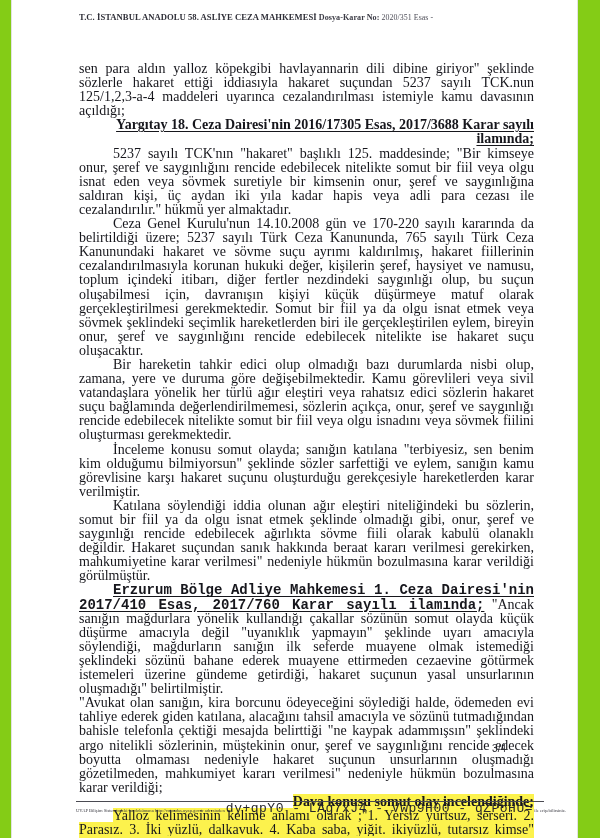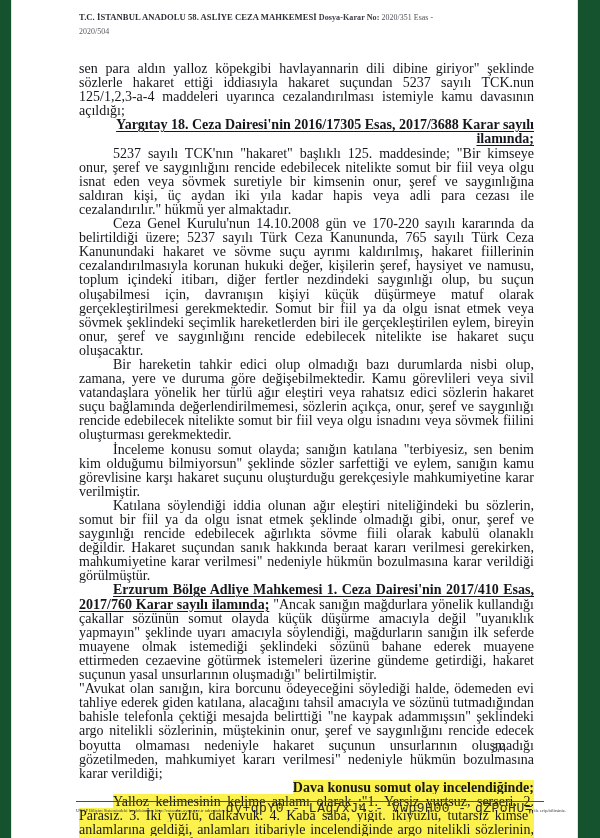--- a/index.html
+++ b/index.html
@@ -11,21 +11,21 @@
   body {
     width: 600px;
     height: 838px;
     font-family: "Liberation Serif", "DejaVu Serif", serif;
     overflow: hidden;
   }
   .page-canvas {
     position: relative;
     width: 600px;
     height: 838px;
-    background: #14532d;
+    background: #84cc16;
     box-sizing: border-box;
   }
   
   .sheet {
     position: absolute;
     left: 11px;
     top: 0px;
     width: 567px;
     height: 838px;
     background: #ffffff;
@@ -104,20 +104,21 @@
   .heading-inline {
     font-weight: bold;
     text-decoration: underline;
     text-underline-offset: 1.5px;
   }
   .heading-run {
     font-weight: bold;
     text-decoration: underline;
     text-underline-offset: 1.5px;
     display: inline;
+    font-family: Liberation Mono, monospace;
   }
 
   
   .page-number {
     position: absolute;
     right: 71px;
     top: 743px;
     font-size: 10px;
     color: #2b2b33;
     font-family: "Liberation Sans", sans-serif;
@@ -158,36 +159,35 @@
 <body>
 
 <div class="page-canvas">
   <div class="sheet">
     <div class="sheet-inner">
 
       <div class="doc-header">
         <span class="court">T.C. İSTANBUL ANADOLU  58. ASLİYE CEZA MAHKEMESİ</span>
         <span class="casefile-label">Dosya-Karar No:</span>
         <span class="casefile-value">2020/351 Esas -</span>
-        <span class="casefile-value2">2020/504</span>
       </div>
 
       <div class="doc-body">
 
         <p class="para">sen para aldın yalloz köpekgibi havlayannarin dili dibine giriyor" şeklinde sözlerle hakaret ettiği iddiasıyla hakaret suçundan 5237 sayılı TCK.nun 125/1,2,3-a-4 maddeleri uyarınca cezalandırılması istemiyle kamu davasının açıldığı;</p>
 
         <p class="heading-line">Yargıtay 18. Ceza Dairesi'nin 2016/17305 Esas, 2017/3688 Karar sayılı ilamında;</p>
 
         <p class="para indent">5237 sayılı TCK'nın "hakaret" başlıklı 125. maddesinde; "Bir kimseye onur, şeref ve saygınlığını rencide edebilecek nitelikte somut bir fiil veya olgu isnat eden veya sövmek suretiyle bir kimsenin onur, şeref ve saygınlığına saldıran kişi, üç aydan iki yıla kadar hapis veya adli para cezası ile cezalandırılır." hükmü yer almaktadır.</p>
 
         <p class="para indent">Ceza Genel Kurulu'nun 14.10.2008 gün ve 170-220 sayılı kararında da belirtildiği üzere; 5237 sayılı Türk Ceza Kanununda, 765 sayılı Türk Ceza Kanunundaki hakaret ve sövme suçu ayrımı kaldırılmış, hakaret fiillerinin cezalandırılmasıyla korunan hukuki değer, kişilerin şeref, haysiyet ve namusu, toplum içindeki itibarı, diğer fertler nezdindeki saygınlığı olup, bu suçun oluşabilmesi için, davranışın kişiyi küçük düşürmeye matuf olarak gerçekleştirilmesi gerekmektedir. Somut bir fiil ya da olgu isnat etmek veya  sövmek şeklindeki seçimlik hareketlerden biri ile gerçekleştirilen eylem, bireyin onur, şeref ve saygınlığını rencide edebilecek nitelikte ise hakaret suçu oluşacaktır.</p>
 
         <p class="para indent">Bir hareketin tahkir edici olup olmadığı bazı durumlarda nisbi olup, zamana, yere ve duruma göre değişebilmektedir. Kamu görevlileri veya sivil vatandaşlara  yönelik  her türlü ağır eleştiri veya rahatsız edici sözlerin hakaret suçu  bağlamında  değerlendirilmemesi, sözlerin açıkça, onur, şeref ve saygınlığı rencide edebilecek nitelikte somut bir fiil veya olgu isnadını veya sövmek fiilini oluşturması gerekmektedir.</p>
 
-        <p class="para indent">İnceleme konusu somut olayda; sanığın katılana "terbiyesiz, sen benim kim olduğumu bilmiyorsun" şeklinde sözler sarfettiği ve eylem, sanığın kamu görevlisine karşı hakaret suçunu oluşturduğu gerekçesiyle mahkumiyetine karar verilmiştir.</p>
+        <p class="para indent">İnceleme konusu somut olayda; sanığın katılana "terbiyesiz, sen benim kim olduğumu bilmiyorsun" şeklinde sözler sarfettiği ve eylem, sanığın kamu görevlisine karşı hakaret suçunu oluşturduğu gerekçesiyle hareketlerden karar verilmiştir.</p>
 
         <p class="para indent">Katılana söylendiği iddia olunan ağır eleştiri niteliğindeki bu sözlerin, somut bir fiil ya da olgu isnat etmek şeklinde olmadığı gibi, onur, şeref ve saygınlığı rencide edebilecek ağırlıkta sövme fiili olarak kabulü olanaklı değildir. Hakaret suçundan sanık hakkında beraat kararı verilmesi gerekirken, mahkumiyetine karar verilmesi" nedeniyle hükmün bozulmasına karar verildiği görülmüştür.</p>
 
         <p class="para indent"><span class="heading-run">Erzurum Bölge Adliye Mahkemesi 1. Ceza Dairesi'nin 2017/410 Esas, 2017/760 Karar sayılı ilamında;</span><span> "Ancak sanığın mağdurlara yönelik kullandığı çakallar  sözünün somut olayda küçük düşürme amacıyla değil "uyanıklık yapmayın" şeklinde uyarı amacıyla söylendiği, mağdurların sanığın ilk seferde muayene olmak istemediği şeklindeki sözünü bahane ederek muayene ettirmeden cezaevine  götürmek  istemeleri  üzerine  gündeme getirdiği, hakaret suçunun yasal unsurlarının oluşmadığı" belirtilmiştir.</span></p>
 
         <p class="para">"Avukat olan sanığın, kira borcunu ödeyeceğini söylediği halde, ödemeden evi tahliye ederek giden katılana, alacağını tahsil amacıyla ve sözünü tutmadığından bahisle telefonla çektiği mesajda belirttiği "ne kaypak adammışsın" şeklindeki argo nitelikli sözlerinin, müştekinin onur, şeref ve saygınlığını rencide edecek boyutta olmaması nedeniyle hakaret suçunun unsurlarının oluşmadığı gözetilmeden, mahkumiyet kararı verilmesi" nedeniyle hükmün bozulmasına karar verildiği;</p>
 
         <p class="heading-line"><span class="hl heading-inline">Dava konusu somut olay incelendiğinde;</span></p>
 
         <p class="para indent"><span class="hl">Yalloz kelimesinin kelime anlamı olarak ;"1. Yersiz yurtsuz, serseri. 2. Parasız. 3. İki yüzlü, dalkavuk. 4. Kaba saba, yiğit. ikiyüzlü, tutarsız kimse" anlamlarına geldiği, anlamları itibariyle incelendiğinde argo nitelikli sözlerinin, katılanın onur, şeref ve saygınlığını rencide edecek boyutta olmaması nedeniyle hakaret suçunun unsurlarının oluşmadığı,</span></p>

